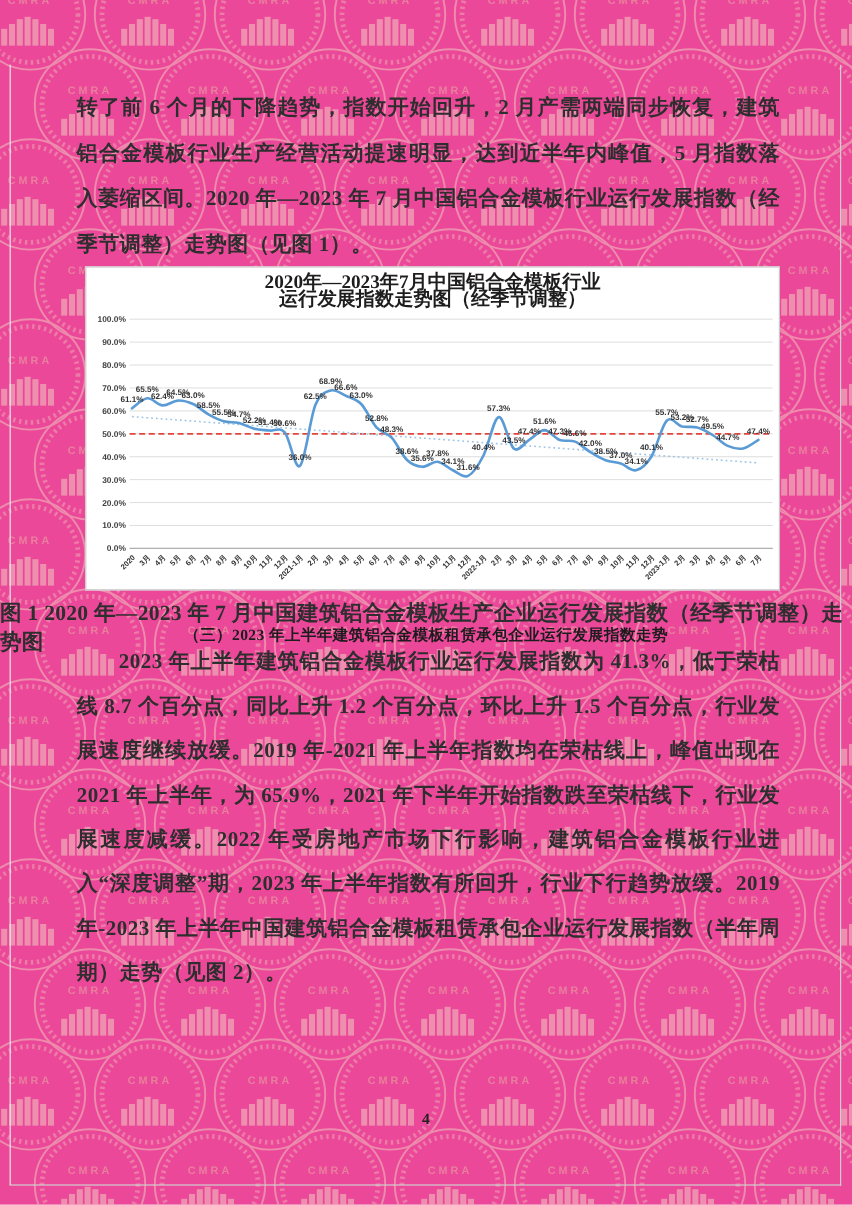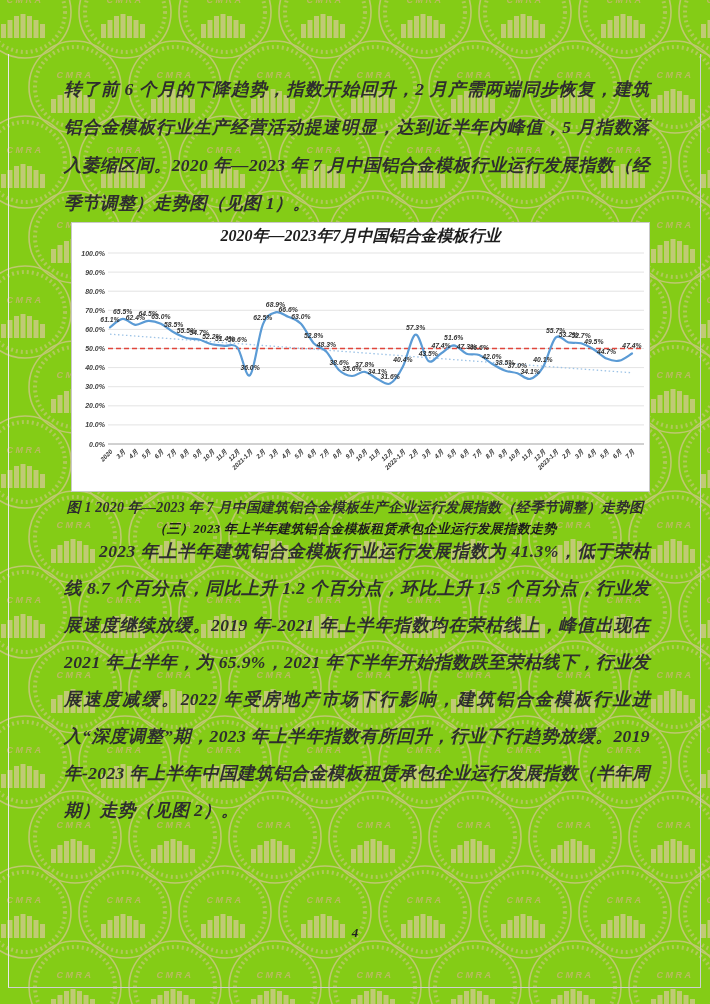--- a/index.html
+++ b/index.html
@@ -1,18 +1,18 @@
 <!DOCTYPE html>
 <html><head>
 <meta charset="utf-8">
 <style>
   * { margin:0; padding:0; box-sizing:border-box; }
   html,body { width:710px; height:1004px; background:#ffffff; overflow:hidden;
               font-family:"Liberation Serif", serif; }
-  #page { position:relative; width:710px; height:1004px; background:#84cc16;font-style:italic; }
+  #page { position:relative; width:710px; height:1004px; background:#ec4899; }
 
   #watermark-layer { position:absolute; left:0; top:0; width:710px; height:1004px;
                      opacity:0.55; pointer-events:none; }
 
   .page-frame { position:absolute; left:8px; top:54px; right:9px; bottom:16px;
                 border-left:1px solid #e9e9e9; border-right:1px solid #cfcfcf;
                 border-bottom:1px solid #cfcfcf; pointer-events:none; }
 
   .body-par { position:absolute; left:64px; right:60px; color:#2e2e2e;
               font-size:17.5px; line-height:38px; font-weight:600;
@@ -20,22 +20,22 @@
   #paragraph-1 { top:70px; }
   #paragraph-2 { top:533px; text-indent:2em; line-height:37px; }
 
   #figure-box { position:absolute; left:71px; top:222px; width:579px; height:270px;
                 background:#ffffff; border:1px solid #c9c9c9; }
   .chart-title { text-align:center; font-weight:bold; font-size:16px; color:#1d1d1d;
                  line-height:13.5px; font-family:"Liberation Serif", serif; }
   .chart-title.first { margin-top:6px; }
   #chart-svg { display:block; margin-top:2px; }
 
-  #figure-caption { position:absolute; top:499px; left:0; width:710px; text-align:center;
-                    font-size:14px; font-weight:700; color:#2e2e2e; letter-spacing:0.2px; }
+  #figure-caption { position:absolute; top:499px; left:0; width:710px; 
+                    font-size:18px; font-weight:700; color:#2e2e2e; letter-spacing:0.2px; }
   #section-heading { position:absolute; top:520px; left:0; width:710px; text-align:center;
                      font-size:13px; font-weight:800; color:#1c1c1c; letter-spacing:0.3px; }
   #page-number { position:absolute; top:925px; left:0; width:710px; text-align:center;
                  font-size:13px; font-weight:700; color:#222; }
 </style>
 </head>
 <body>
 
 <div id="page">
 
@@ -164,20 +164,21 @@
         <use href="#seal" transform="translate(675 987)"></use>
       </g>
   </svg>
 
   <div class="page-frame"></div>
 
   <div id="paragraph-1" class="body-par">转了前 6 个月的下降趋势，指数开始回升，2 月产需两端同步恢复，建筑铝合金模板行业生产经营活动提速明显，达到近半年内峰值，5 月指数落入萎缩区间。2020 年—2023 年 7 月中国铝合金模板行业运行发展指数（经季节调整）走势图（见图 1）。</div>
 
   <div id="figure-box">
     <div class="chart-title first">2020年—2023年7月中国铝合金模板行业</div>
+    <div class="chart-title">运行发展指数走势图（经季节调整）</div>
     <svg id="chart-svg" width="577" height="234" xmlns="http://www.w3.org/2000/svg">
         <line x1="36" y1="199" x2="572" y2="199" stroke="#dcdcdc" stroke-width="0.8"></line>
         <text x="33" y="201.5" text-anchor="end" font-family="Liberation Sans, sans-serif" font-size="7" font-weight="bold" fill="#404040">0.0%</text>
         <line x1="36" y1="179.9" x2="572" y2="179.9" stroke="#dcdcdc" stroke-width="0.8"></line>
         <text x="33" y="182.4" text-anchor="end" font-family="Liberation Sans, sans-serif" font-size="7" font-weight="bold" fill="#404040">10.0%</text>
         <line x1="36" y1="160.8" x2="572" y2="160.8" stroke="#dcdcdc" stroke-width="0.8"></line>
         <text x="33" y="163.3" text-anchor="end" font-family="Liberation Sans, sans-serif" font-size="7" font-weight="bold" fill="#404040">20.0%</text>
         <line x1="36" y1="141.7" x2="572" y2="141.7" stroke="#dcdcdc" stroke-width="0.8"></line>
         <text x="33" y="144.2" text-anchor="end" font-family="Liberation Sans, sans-serif" font-size="7" font-weight="bold" fill="#404040">30.0%</text>
         <line x1="36" y1="122.6" x2="572" y2="122.6" stroke="#dcdcdc" stroke-width="0.8"></line>

